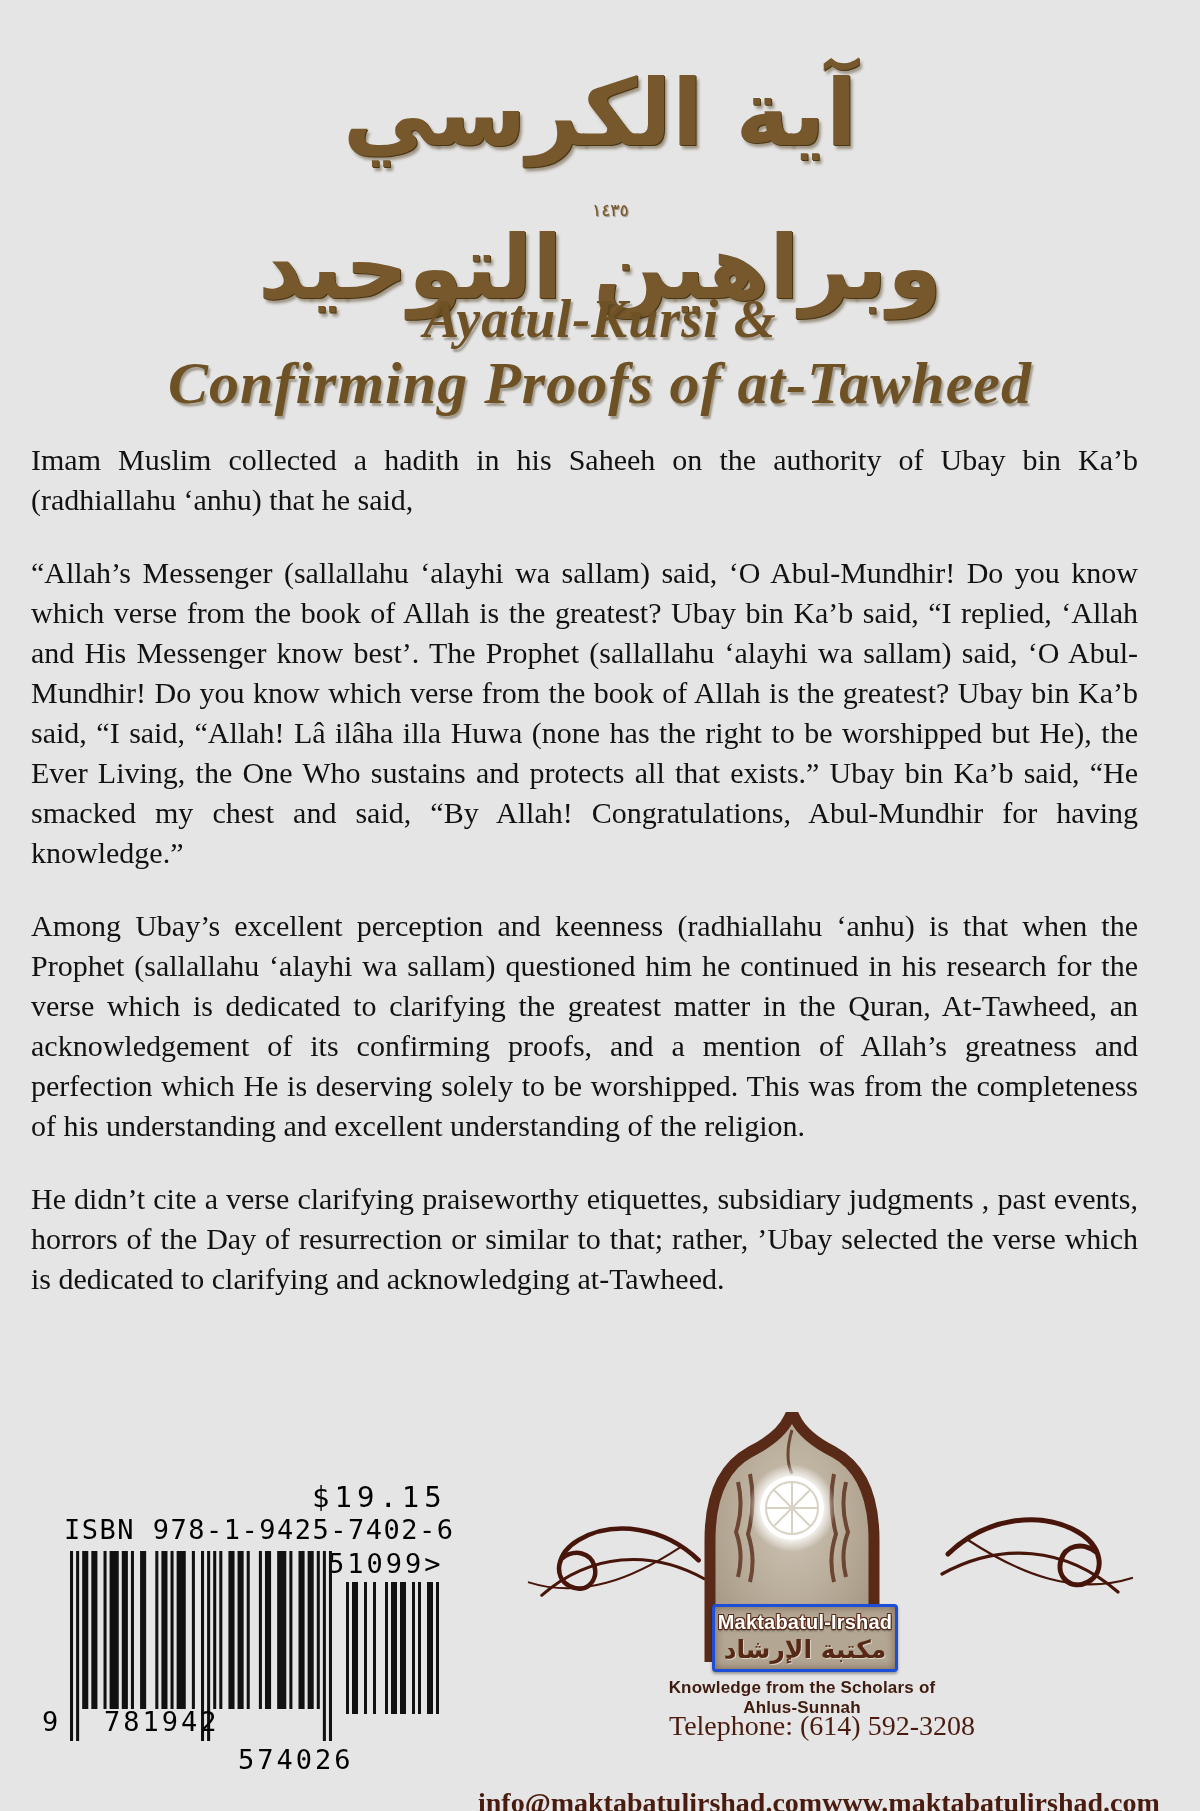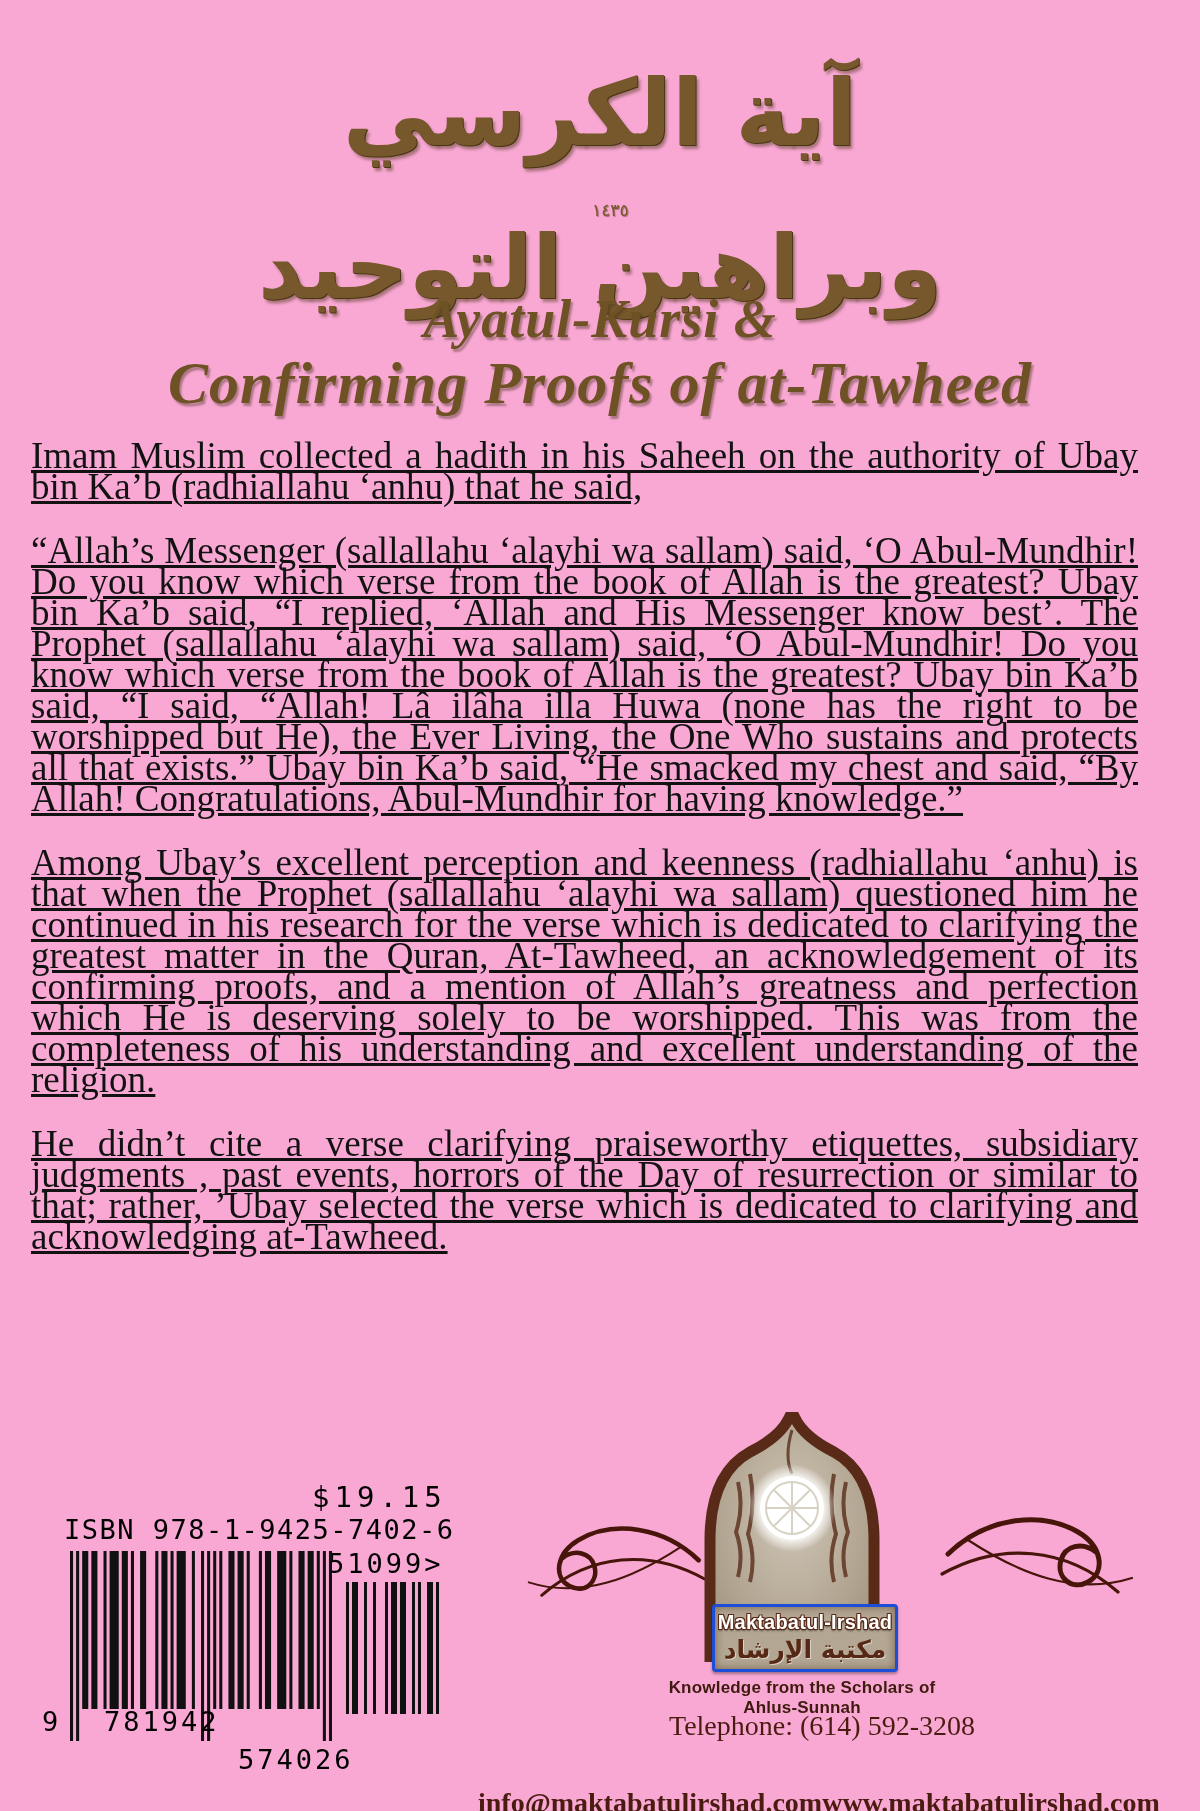--- a/index.html
+++ b/index.html
@@ -1,20 +1,20 @@
 <!DOCTYPE html>
 <html><head>
 <meta charset="utf-8">
 <style>
   html,body{margin:0;padding:0;background:#ffffff;}
   .page{
     position:relative;
     width:1200px;height:1811px;
     margin:0 auto;
-    background:#f9a8d4;
+    background:#e5e5e5;
     overflow:hidden;
     font-family:"Liberation Serif", serif;
     color:#141414;
   }
   
   .arabic-line{
     position:absolute;left:0;width:100%;
     text-align:center;
     color:#76582c;
     font-family:"DejaVu Sans", sans-serif;
@@ -36,24 +36,23 @@
     font-style:italic;font-weight:bold;
     color:#6e5226;
     text-shadow:2px 3px 2px rgba(60,45,15,.4);
     letter-spacing:1px;
   }
   .title-1{top:288px;font-size:54px;line-height:62px;}
   .title-2{top:348px;font-size:60px;line-height:70px;}
   
   .body-text{
     position:absolute;top:440px;left:31px;width:1107px;
-    font-size:37px;line-height:31px;
+    font-size:30px;line-height:40px;
     text-align:justify;
     color:#121212;
-    text-decoration:underline;
   }
   .body-text p{margin:0 0 33px 0;}
   
   .mono{font-family:"DejaVu Sans Mono", monospace;color:#000;}
   .price{position:absolute;left:312px;top:1480px;font-size:29px;letter-spacing:5px;}
   .isbn-line{position:absolute;left:64px;top:1514px;font-size:27px;letter-spacing:1.5px;}
   .supp-code{position:absolute;left:328px;top:1548px;font-size:27px;letter-spacing:3px;}
   .barcode-main{position:absolute;left:70px;top:1551px;}
   .barcode-supp{position:absolute;left:346px;top:1582px;}
   .bdigit{position:absolute;top:1706px;font-size:27px;letter-spacing:3px;}

